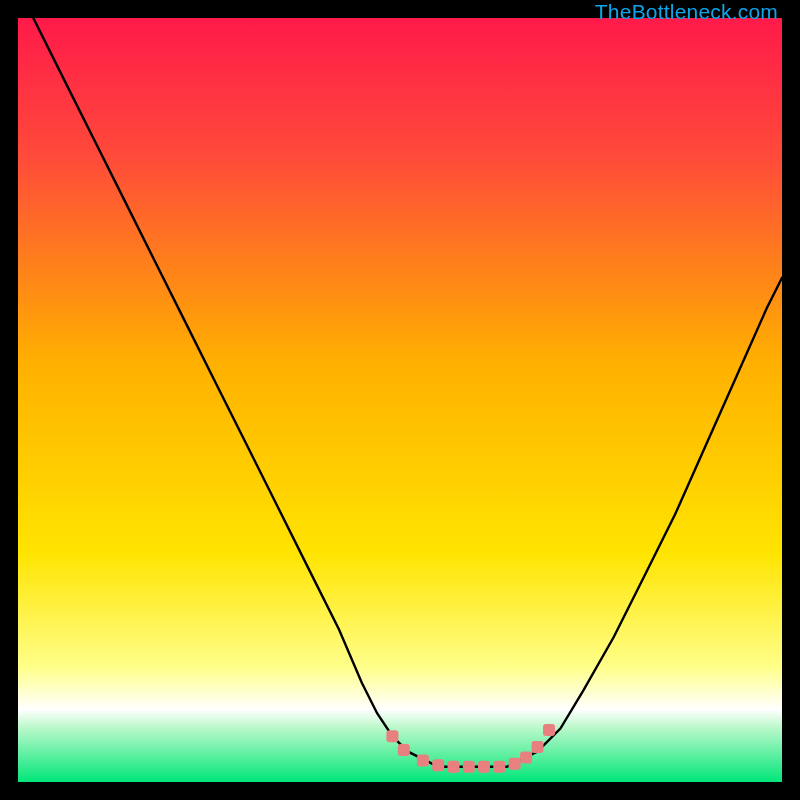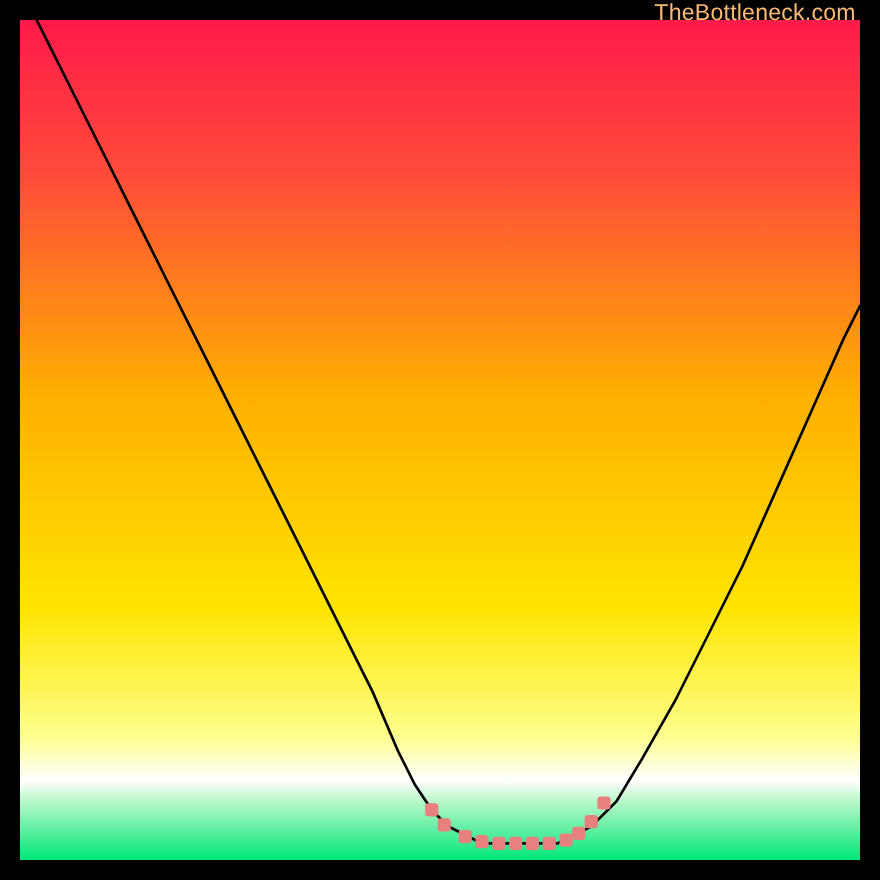--- a/index.html
+++ b/index.html
@@ -1,17 +1,17 @@
 <!DOCTYPE html>
 <html><head>
 <meta charset="utf-8">
 <style>
   html,body{margin:0;padding:0;width:800px;height:800px;background:#000;overflow:hidden;font-family:Arial,Helvetica,sans-serif}
   .plot{position:absolute;left:18px;top:18px;width:764px;height:764px}
-  .watermark{position:absolute;top:0;right:22px;color:#fdba74;font-size:21px;font-weight:400;letter-spacing:.2px}
+  .watermark{position:absolute;top:0;right:22px;color:#0ea5e9;font-size:21px;font-weight:400;letter-spacing:.2px}
 </style>
 </head>
 <body>
 
 <svg class="plot" viewBox="0 0 764 764" preserveAspectRatio="none">
   <defs>
     <linearGradient id="g" x1="0" y1="0" x2="0" y2="1">
       <stop offset="0" stop-color="#ff1a4a"></stop>
       <stop offset="0.18" stop-color="#ff4a3a"></stop>
       <stop offset="0.45" stop-color="#ffb000"></stop>

